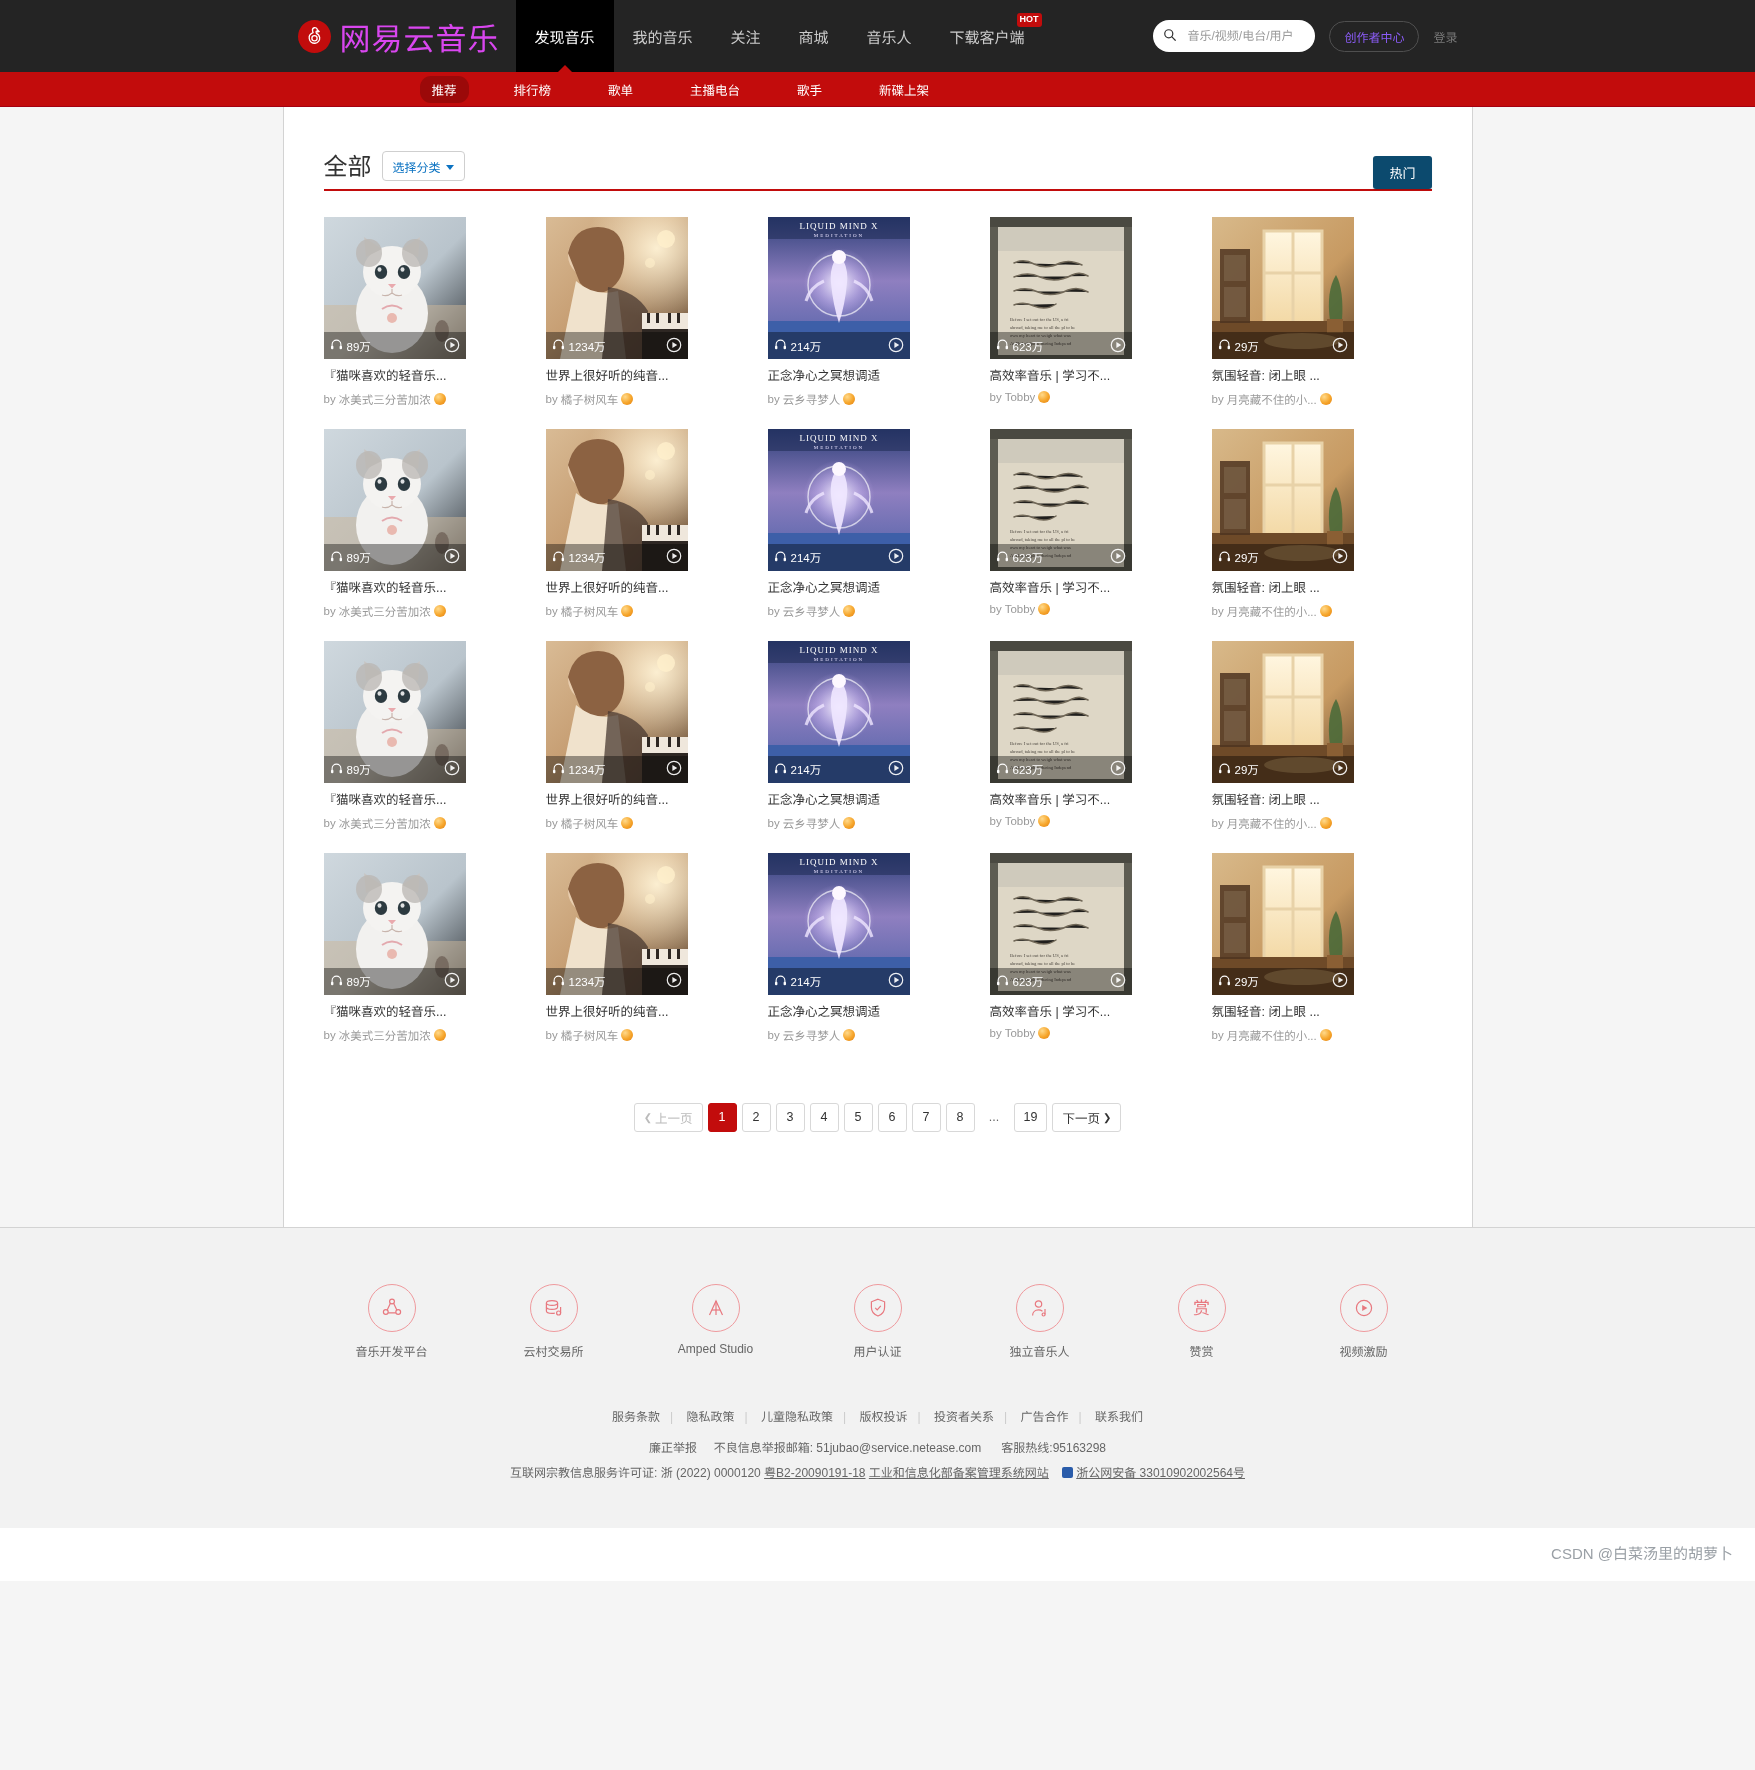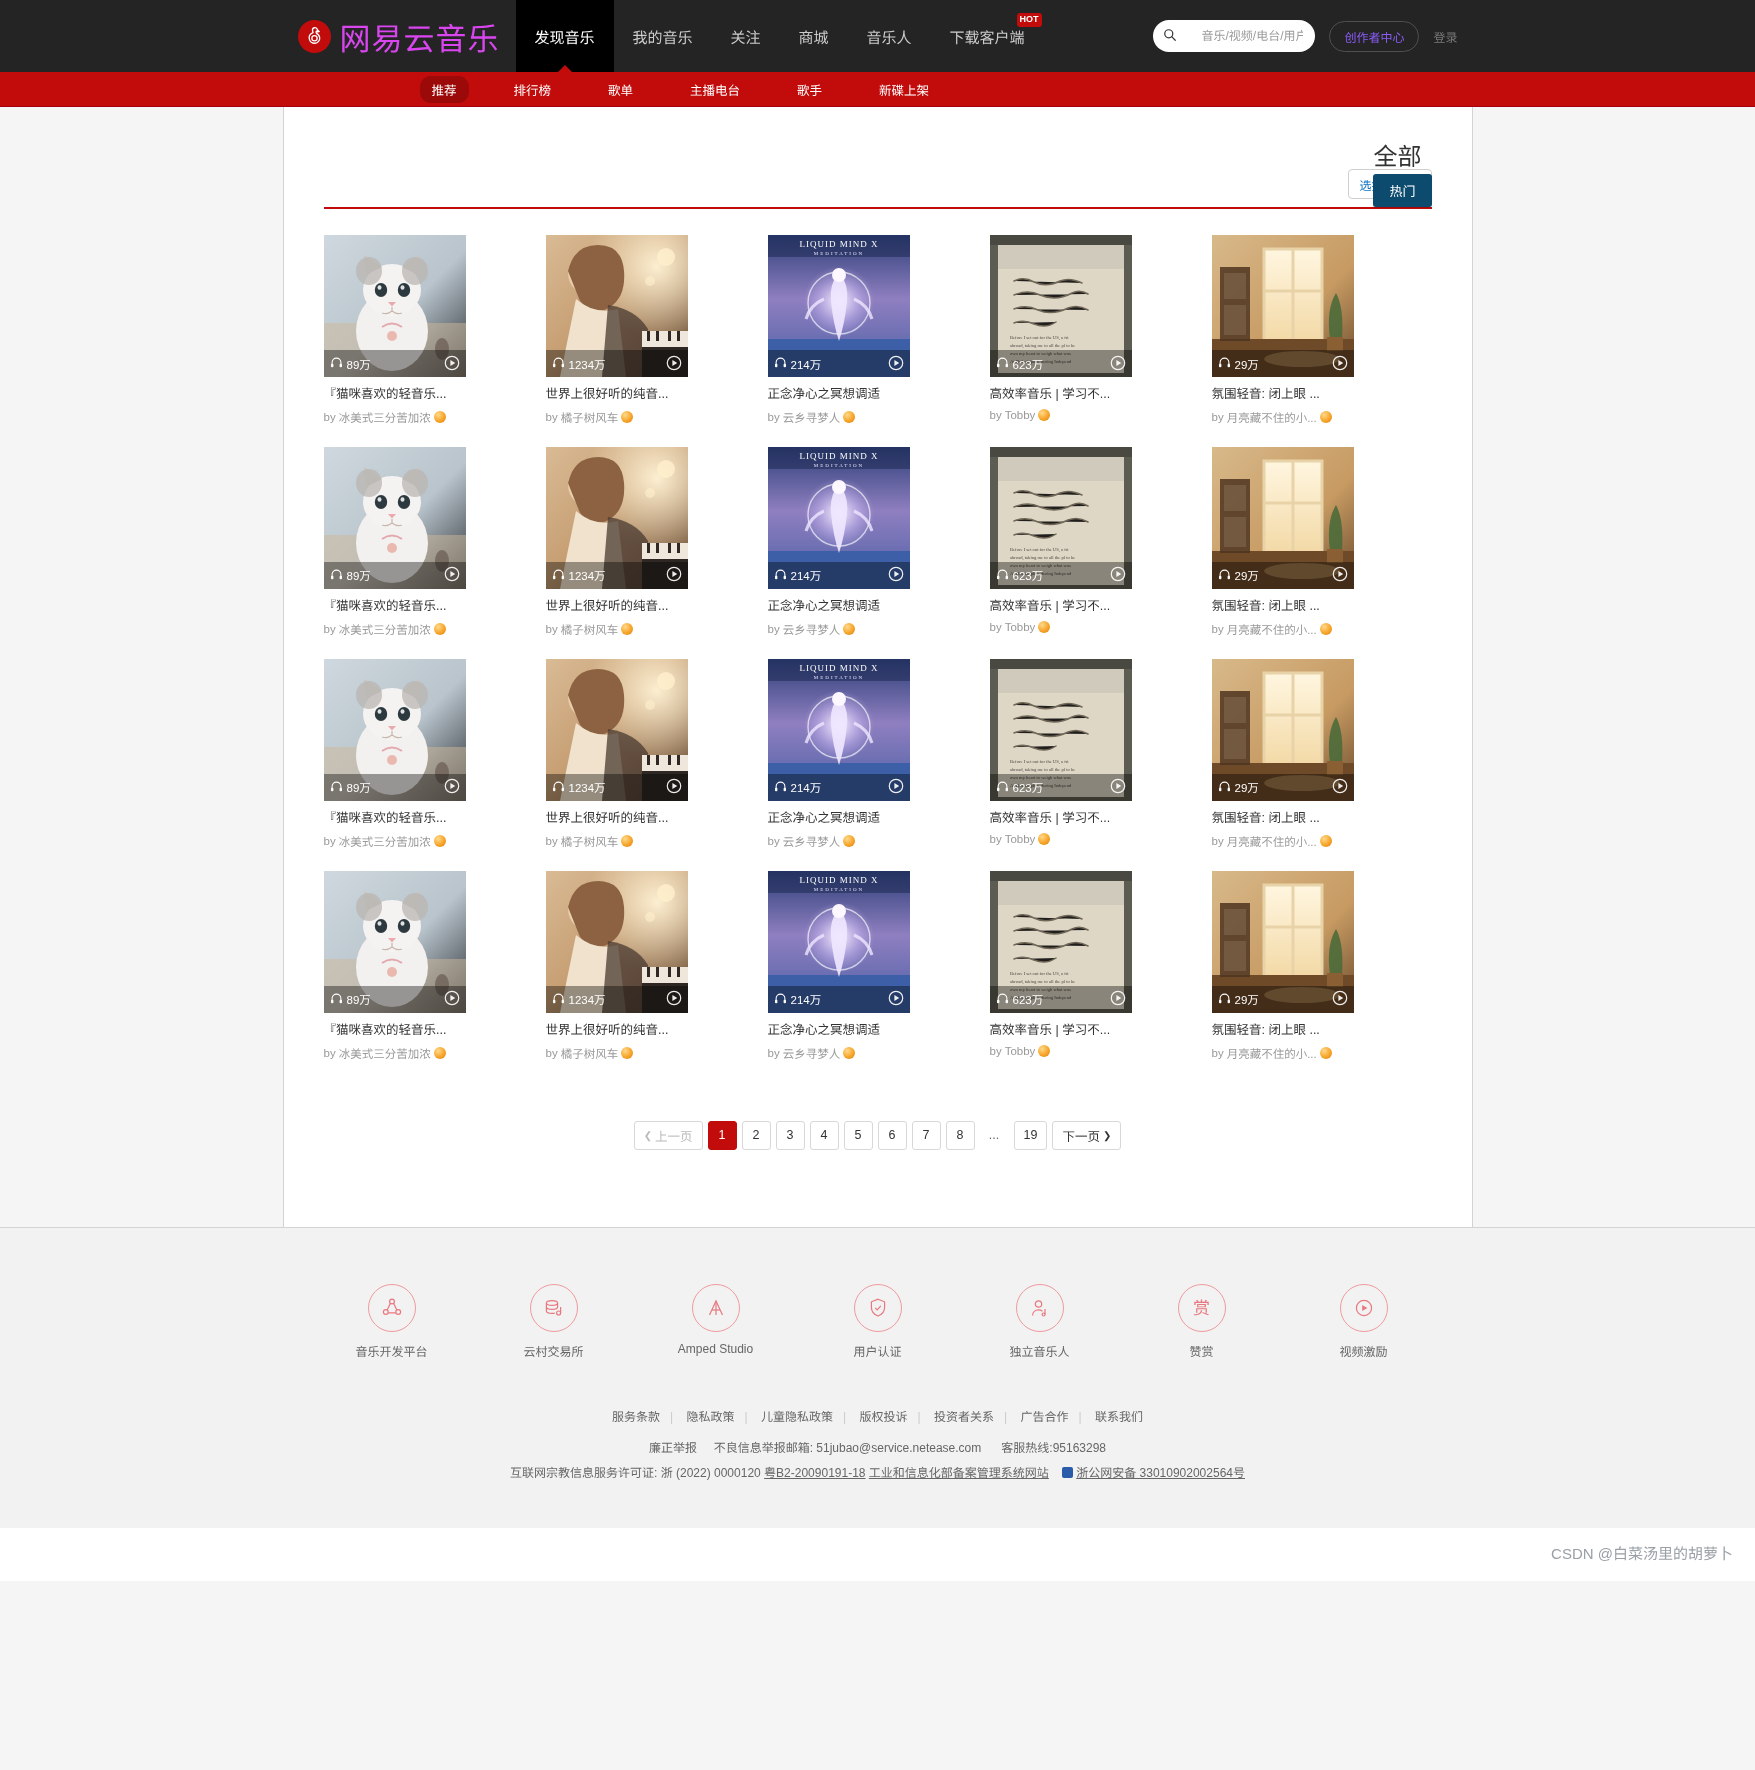--- a/index.html
+++ b/index.html
@@ -93,21 +93,21 @@
     gap:14px;
   }
   .search-box {
     width:162px;
     height:32px;
     background:#fff;
     border-radius:16px;
     display:flex;
     align-items:center;
     padding:0 10px;
-    gap:22px;
+    gap:8px;
   }
   .search-box input {
     border:none; outline:none;
     background:transparent;
     font-size:12px;
     color:#333;
     width:100%;
     font-family:"Liberation Sans",sans-serif;
   }
   .search-box input::placeholder { color:#9b9b9b; }
@@ -168,21 +168,20 @@
   .content {
     padding:38px 40px 0 40px;
   }
   .filter-row {
     display:flex;
     align-items:flex-end;
     position:relative;
     border-bottom:2px solid #c20c0c;
     padding-bottom:10px;
     min-height:46px;
-    flex-direction:column;
   }
   .filter-title {
     font-size:24px;
     color:#333;
     font-weight:normal;
     margin:0 10px 0 0;
     line-height:1;
     font-family:"DejaVu Sans",sans-serif;
   }
   .cat-select {

